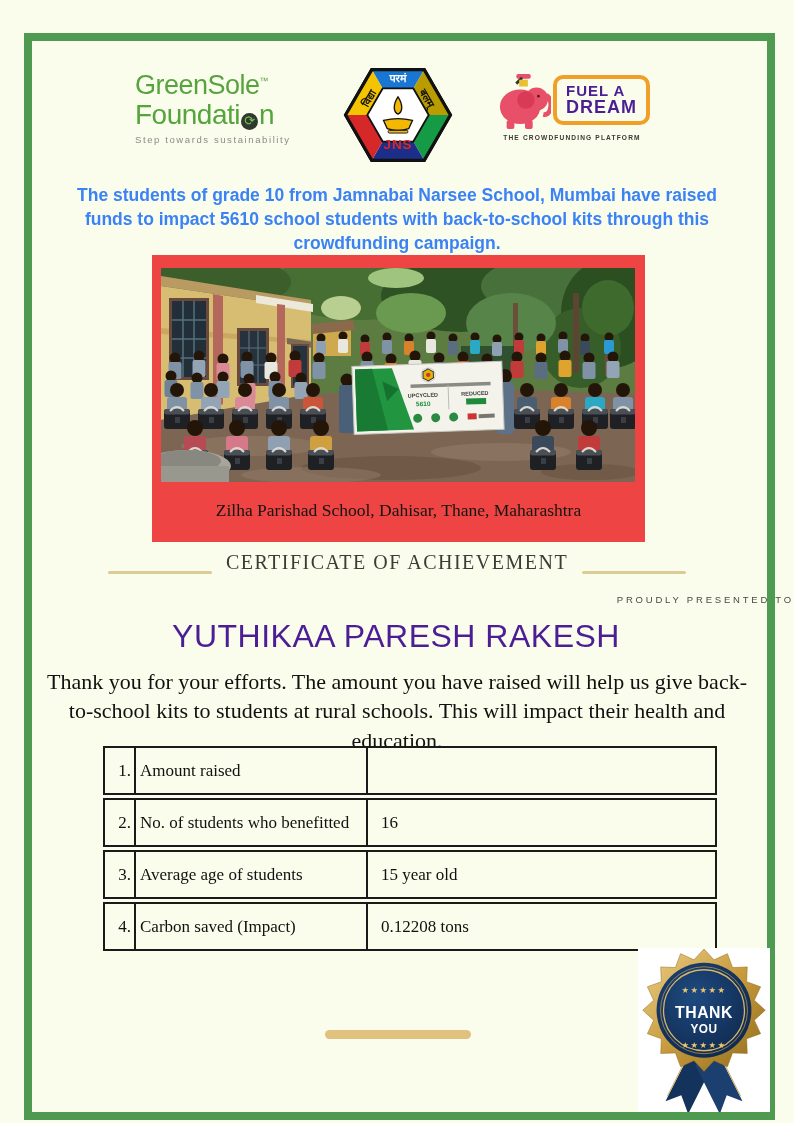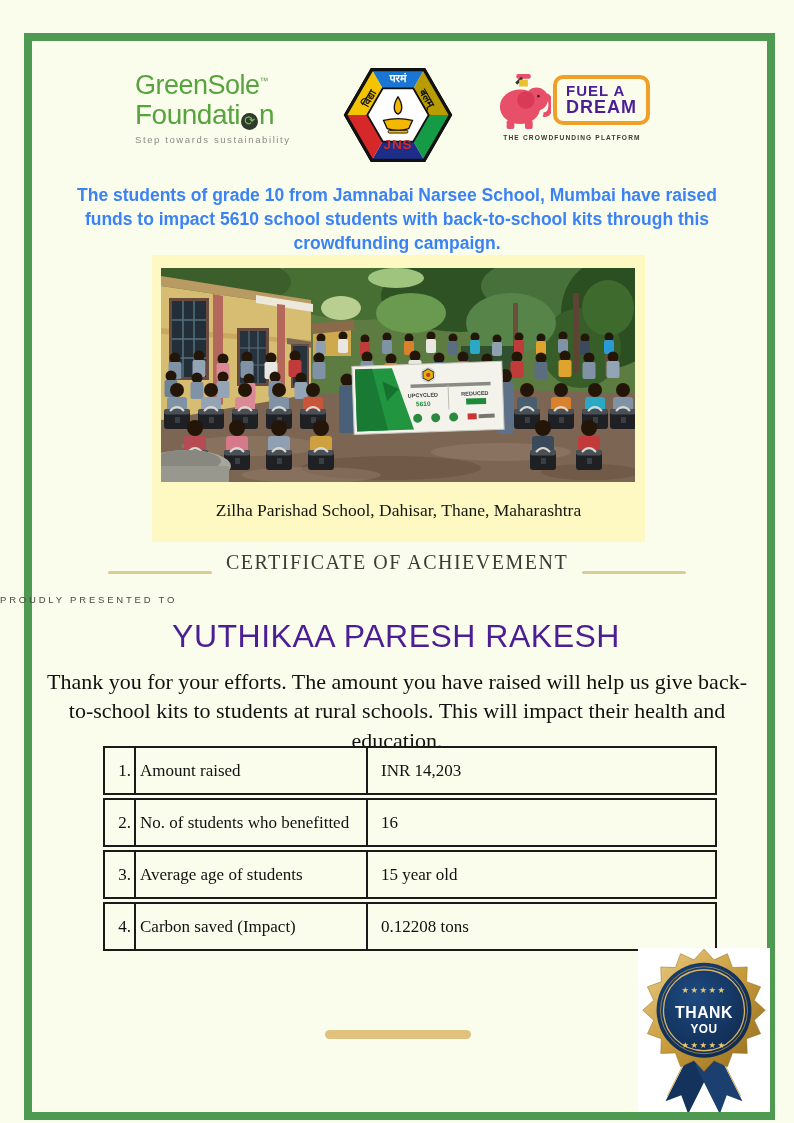--- a/index.html
+++ b/index.html
@@ -25,30 +25,30 @@
   .fad-eleph{width:54px;height:60px;flex:0 0 auto;}
   .fad-box{border:4px solid #f0a028;border-radius:10px;padding:4px 9px;color:#4c1d95;
       font-weight:700;line-height:1.05;margin-left:2px;}
   .fad-l1{font-size:15px;letter-spacing:1px;}
   .fad-l2{font-size:18px;letter-spacing:1px;}
   .fad-tagline{font-size:6.6px;letter-spacing:1.15px;color:#3a3a33;margin-top:4px;text-align:center;font-weight:700;}
 
   .intro{position:absolute;left:52px;width:690px;top:183px;margin:0;text-align:center;
       font-weight:700;font-size:17.5px;line-height:1.38;color:#3b82f6;}
 
-  .photo-panel{position:absolute;left:152px;top:255px;width:493px;height:287px;background:#fef9c3;}
+  .photo-panel{position:absolute;left:152px;top:255px;width:493px;height:287px;background:#ef4444;}
   .photo{position:absolute;left:9px;top:13px;width:474px;height:214px;display:block;}
   .caption{position:absolute;left:0;right:0;top:245px;text-align:center;
       font-family:"Liberation Serif",serif;font-size:17.5px;color:#15150f;}
 
   .title-row{position:absolute;left:0;width:794px;top:551px;display:flex;align-items:flex-end;justify-content:center;gap:14px;}
   .rule{height:3px;width:104px;background:#ddcb95;border-radius:2px;}
   .cert-title{font-family:"Liberation Serif",serif;font-weight:400;font-size:20px;
       letter-spacing:1.5px;color:#3c3c35;margin:0;}
-  .presented{position:absolute;left:0;width:794px;top:594px;text-align:left;
+  .presented{position:absolute;left:0;width:794px;top:594px;text-align:right;
       font-size:9.5px;letter-spacing:2.8px;color:#4a4a42;}
   .recipient{position:absolute;left:12px;width:768px;top:618px;text-align:center;
       font-size:32px;color:#4c1d95;letter-spacing:.5px;}
   .message{position:absolute;left:36px;width:722px;top:667px;margin:0;text-align:center;
       font-family:"Liberation Serif",serif;font-size:22px;line-height:1.33;color:#111;}
 
   .stats{position:absolute;left:103px;top:746px;width:614px;display:flex;flex-direction:column;gap:3px;
       font-family:"Liberation Serif",serif;font-size:17px;color:#111;}
   .stats-row{display:grid;grid-template-columns:31px 232px 1fr;border:2px solid #1a1a1a;height:45px;}
   .cell{display:flex;align-items:center;white-space:nowrap;}
@@ -309,21 +309,20 @@
     <span class="rule"></span>
   </div>
   <div class="presented">PROUDLY PRESENTED TO</div>
   <div class="recipient">YUTHIKAA PARESH RAKESH</div>
   <p class="message">Thank you for your efforts. The amount you have raised will help us give back-to-school kits to students at rural schools. This will impact their health and education.</p>
 
   <div class="stats">
     <div class="stats-row">
       <div class="cell cell-num">1.</div>
       <div class="cell cell-label">Amount raised</div>
-      <div class="cell cell-value">INR 14,203</div>
     </div>
     <div class="stats-row">
       <div class="cell cell-num">2.</div>
       <div class="cell cell-label">No. of students who benefitted</div>
       <div class="cell cell-value">16</div>
     </div>
     <div class="stats-row">
       <div class="cell cell-num">3.</div>
       <div class="cell cell-label">Average age of students</div>
       <div class="cell cell-value">15 year old</div>

